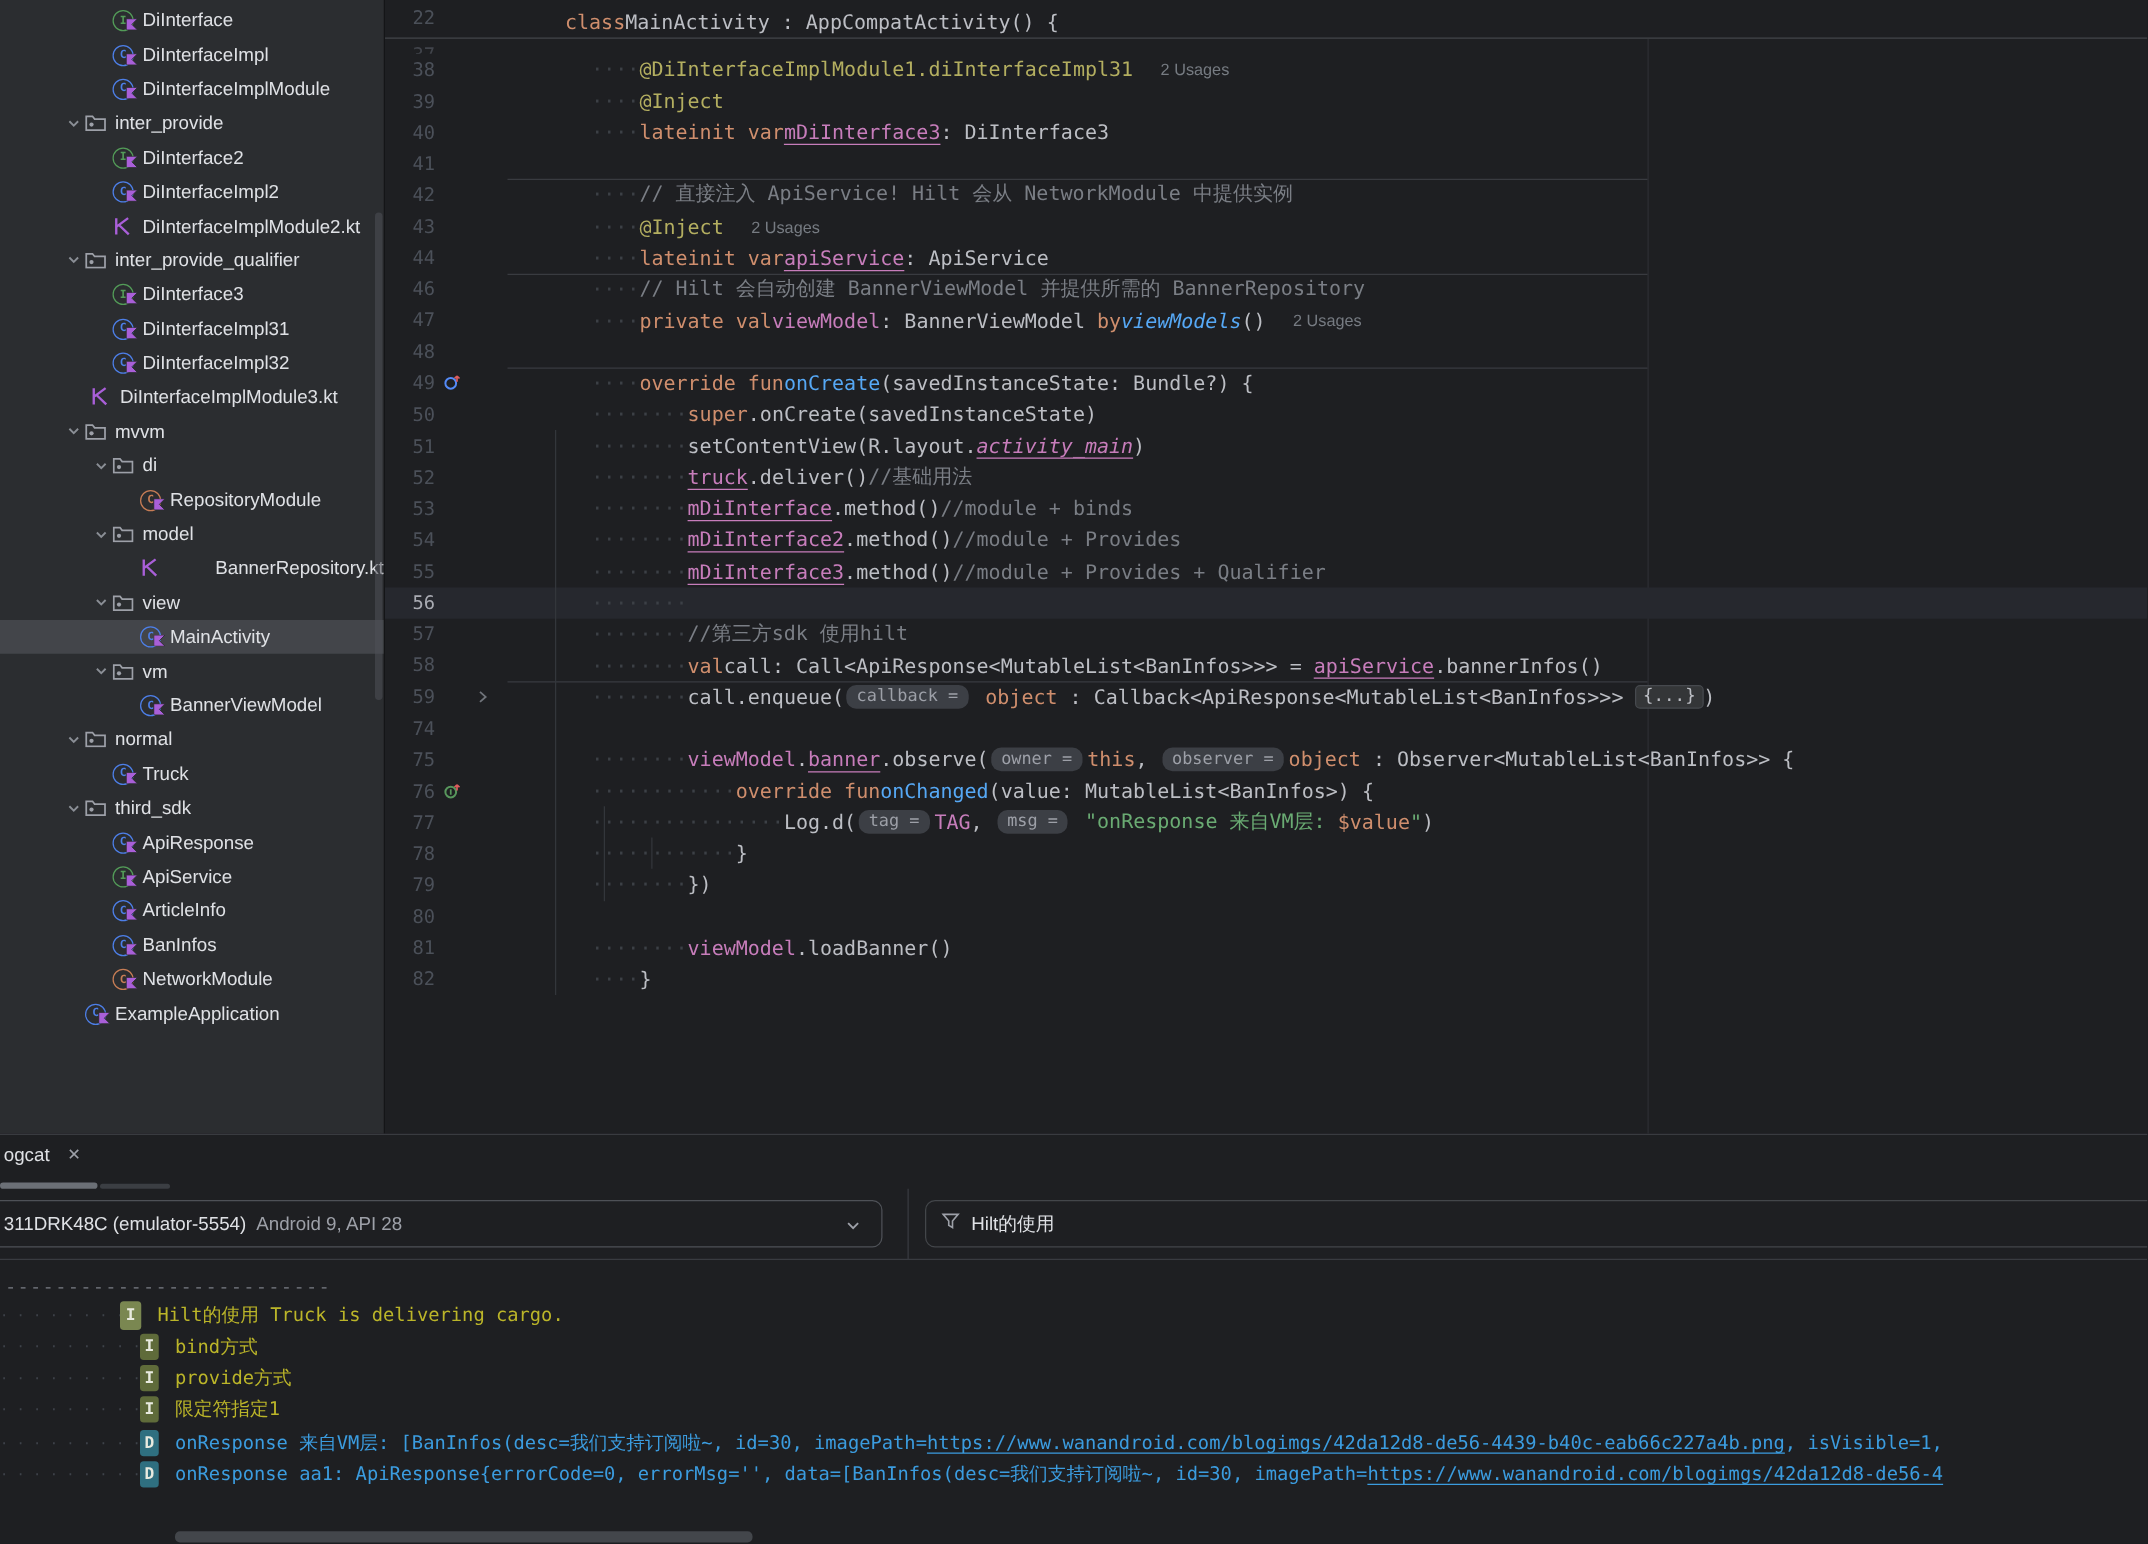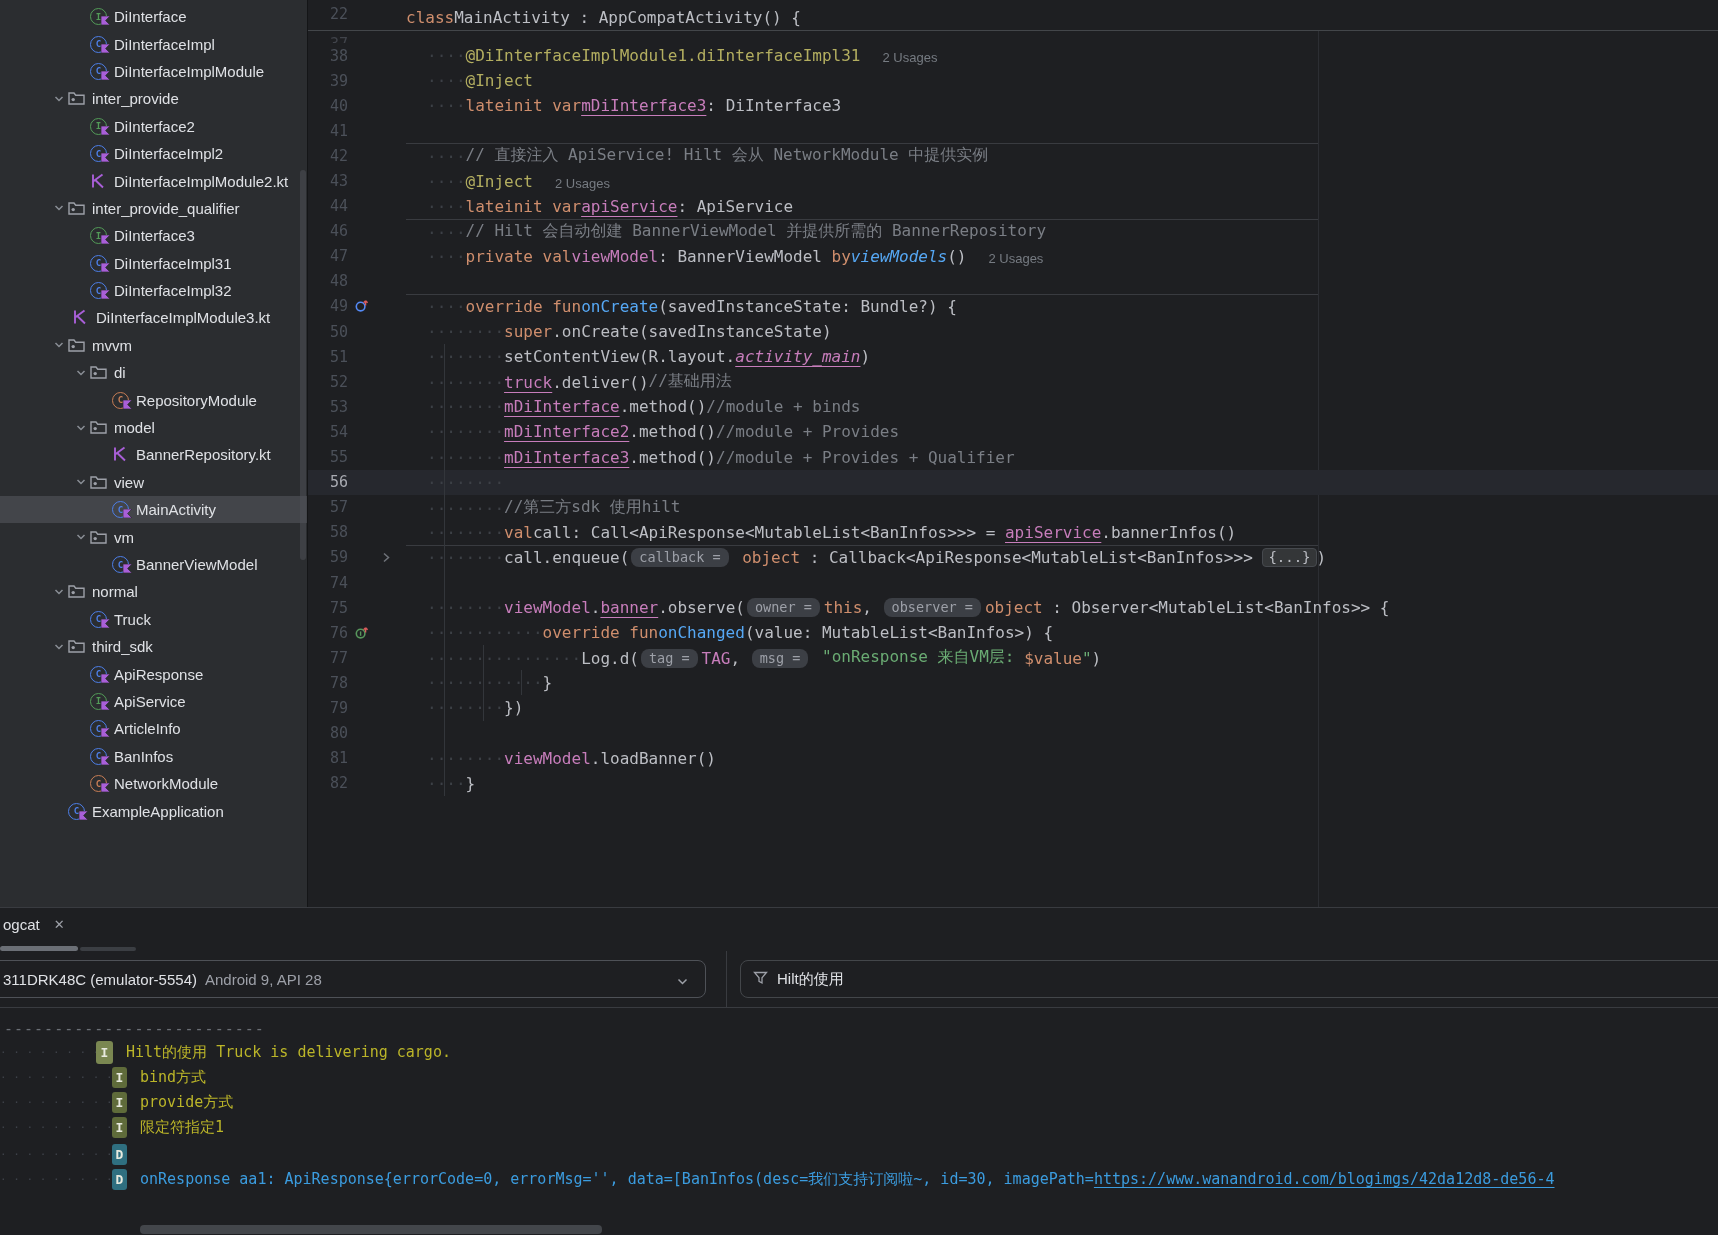--- a/index.html
+++ b/index.html
@@ -31,21 +31,21 @@
   #stub37 .lnum{color:#41444b;}
   #lines{position:absolute;left:0;top:43px;width:100%;}
   .erow{height:25.1px;display:flex;align-items:center;position:relative;white-space:nowrap;gap:21px;}
   .erow.caret{background:var(--bg_caret);}
   .erow.caret .lnum{color:#a9abb2;padding-left:16px;}
   .gut{width:98px;flex:none;display:flex;align-items:center;height:100%;}
   .lnum{width:40px;text-align:right;color:var(--line_num);font-size:15px;flex:none;}
   .lnum.mono{font-size:15px;}
   .gico{width:28px;display:flex;justify-content:center;flex:none;}
   .gfold{width:20px;display:flex;justify-content:center;flex:none;}
-  .code{font-size:16px;color:var(--text);display:flex;align-items:flex-end;}
+  .code{font-size:16px;color:var(--text);display:flex;align-items:center;margin-left:46px;}
   .tk-kw{color:var(--kw);}
   .tk-ann{color:var(--ann);}
   .tk-fn{color:var(--fn);}
   .tk-fni{color:var(--fn);font-style:italic;}
   .tk-prop{color:var(--prop);}
   .tk-propu{color:var(--prop);text-decoration:underline;text-underline-offset:4px;}
   .tk-propui{color:var(--prop);text-decoration:underline;font-style:italic;text-underline-offset:4px;}
   .tk-cmt{color:var(--cmt);}
   .tk-str{color:var(--str);white-space:pre;}
   .tk-strv{color:var(--kw);}
@@ -241,21 +241,21 @@
           <svg width="12" height="12" viewBox="0 0 12 12">
             <path d="M2.5 4 L6 7.5 L9.5 4" stroke="#8a8e95" stroke-width="1.5" fill="none"></path>
           </svg>
         </span>
         <span class="ticon" style="top:1px"><svg width="17" height="14" viewBox="0 0 17 14">
             <path d="M1 2 h5 l1.7 2.2 H16 V13 H1 Z" fill="none" stroke="#9da0a8" stroke-width="1.4"></path>
             <circle cx="5.2" cy="8.6" r="1.7" fill="#9da0a8"></circle>
           </svg></span>
         <span>model</span>
       </div>
-      <div class="trow" style="padding-left: 112px;">
+      <div class="trow" style="padding-left: 112px; justify-content: space-between;">
         <span class="ticon"><svg width="16" height="16" viewBox="0 0 16 16">
             <path d="M3 1.5 V14.5 M3 8.5 L12.5 1.5 M5 6.8 L13 14.5" stroke="#a95fd8" stroke-width="1.9" fill="none"></path>
           </svg></span>
         <span>BannerRepository.kt</span>
       </div>
       <div class="trow" style="padding-left: 72px;">
         <span class="tchev">
           <svg width="12" height="12" viewBox="0 0 12 12">
             <path d="M2.5 4 L6 7.5 L9.5 4" stroke="#8a8e95" stroke-width="1.5" fill="none"></path>
           </svg>
@@ -857,20 +857,21 @@
         <span class="ltext"><span class="">provide方式</span></span>
       </div>
       <div class="lrow mono I" style="top: 207px;">
         <span class="ldots" style="width:112px">· · · · · · · · · · · </span>
         <span class="badge" style="background:#5f6b3a">I</span>
         <span class="ltext"><span class="">限定符指定1</span></span>
       </div>
       <div class="lrow mono D" style="top: 234px;">
         <span class="ldots" style="width:112px">· · · · · · · · · · · </span>
         <span class="badge" style="background:#2f6f80">D</span>
+        <span class="ltext"><span class="">onResponse 来自VM层: [BanInfos(desc=我们支持订阅啦~, id=30, imagePath=</span><span class="url">https://www.wanandroid.com/blogimgs/42da12d8-de56-4439-b40c-eab66c227a4b.png</span><span class="">, isVisible=1,</span></span>
       </div>
       <div class="lrow mono D" style="top: 259px;">
         <span class="ldots" style="width:112px">· · · · · · · · · · · </span>
         <span class="badge" style="background:#2f6f80">D</span>
         <span class="ltext"><span class="">onResponse aa1: ApiResponse{errorCode=0, errorMsg='', data=[BanInfos(desc=我们支持订阅啦~, id=30, imagePath=</span><span class="url">https://www.wanandroid.com/blogimgs/42da12d8-de56-4</span></span>
       </div>
     </div>
   <div id="hbar"></div>
 </div>
 

